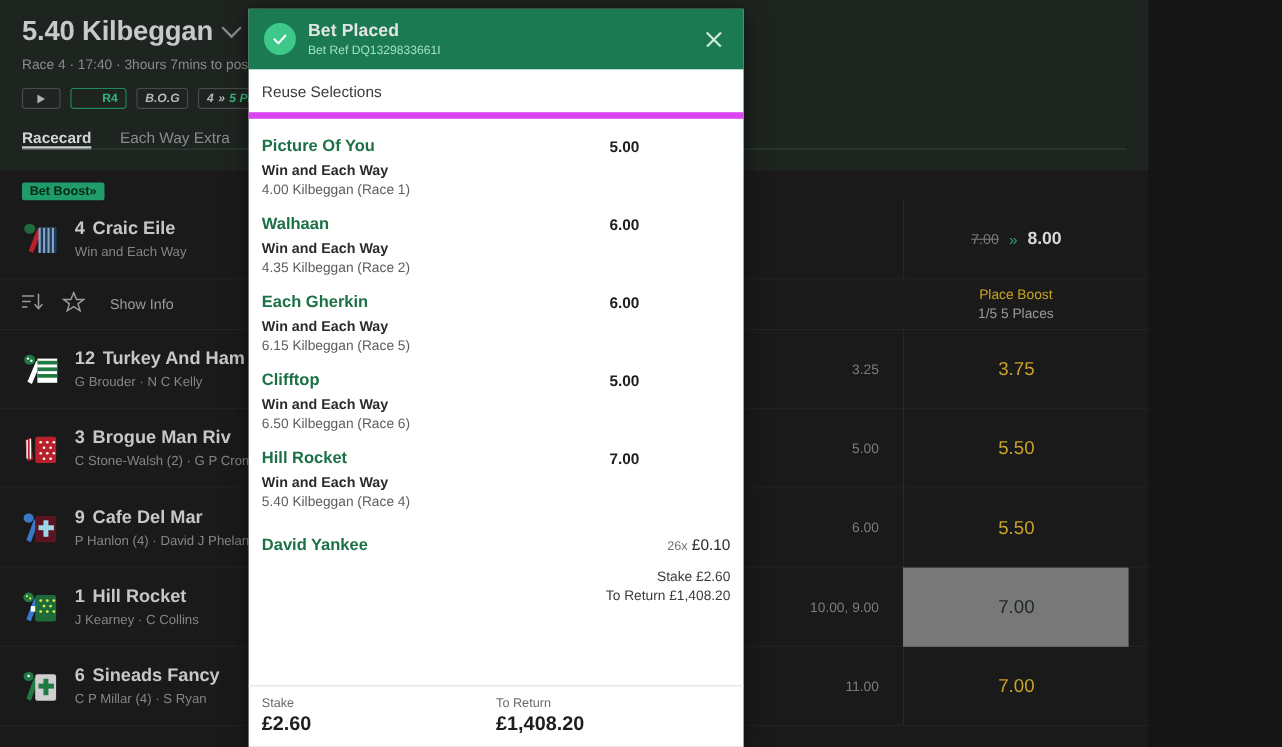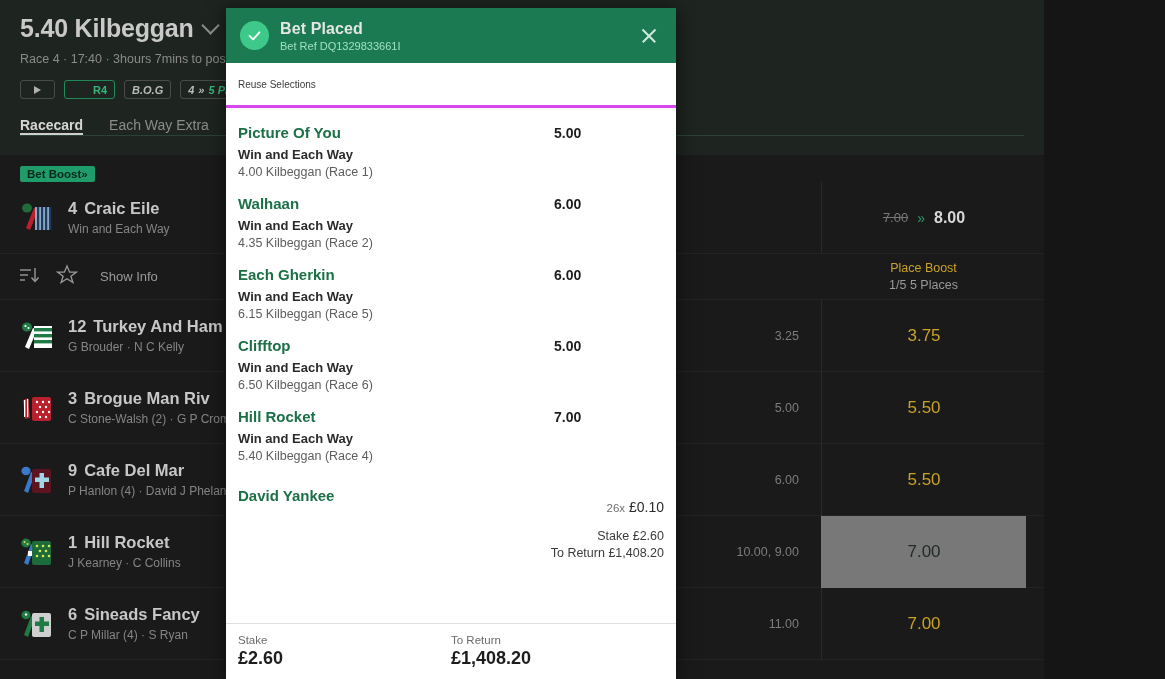--- a/index.html
+++ b/index.html
@@ -138,41 +138,41 @@
   }
   .close-x::before, .close-x::after {
     content: ""; position: absolute; left: 4px; top: 12px; width: 18px; height: 1.6px;
     background: #cfeade;
   }
   .close-x::before { transform: rotate(45deg); }
   .close-x::after { transform: rotate(-45deg); }
 
   .reuse {
     height: 45px; flex: 0 0 45px; display: flex; align-items: center;
-    padding: 0 12px; font-size: 10px; color: #3b3b3b;
-    border-bottom: 3px solid #d946ef;
+    padding: 0 12px; font-size: 14px; color: #3b3b3b;
+    border-bottom: 6px solid #d946ef;
   }
 
   .modal-body { flex: 1 1 auto; overflow: hidden; padding: 0 12px; }
 
   .sel { padding-top: 16px; }
   .sel-top { display: flex; align-items: flex-end; }
   .sel-name {
     font-size: 15px; font-weight: bold; color: #1b7046; flex: 1 1 auto;
   }
   .sel-odds { font-size: 14px; font-weight: bold; color: #1d1d1d; width: 110px; }
   .sel-type {
     font-size: 13px; font-weight: bold; color: #2b2b2b; margin-top: 6px;
   }
   .sel-race { font-size: 12.5px; color: #5d5d5d; margin-top: 3px; }
 
   .bettype { padding-top: 24px; display: flex; }
   .bt-name { font-size: 15px; font-weight: bold; color: #1b7046; flex: 1 1 auto; }
   .bt-right { text-align: right; }
-  .bt-line1 { font-size: 14px; color: #2b2b2b; margin-top: 12px; }
+  .bt-line1 { font-size: 14px; color: #2b2b2b; }
   .bt-line1 .mult { font-size: 11.5px; color: #6f6f6f; }
   .bt-line2 { font-size: 12.5px; color: #3b3b3b; margin-top: 14px; }
   .bt-line3 { font-size: 12.5px; color: #3b3b3b; margin-top: 3px; }
 
   .modal-footer {
     flex: 0 0 56px; height: 56px; border-top: 1px solid #e0e0e0;
     display: flex; align-items: center; padding: 0 12px;
   }
   .foot-block { width: 218px; }
   .foot-lbl { font-size: 11.5px; color: #6b6b6b; }

